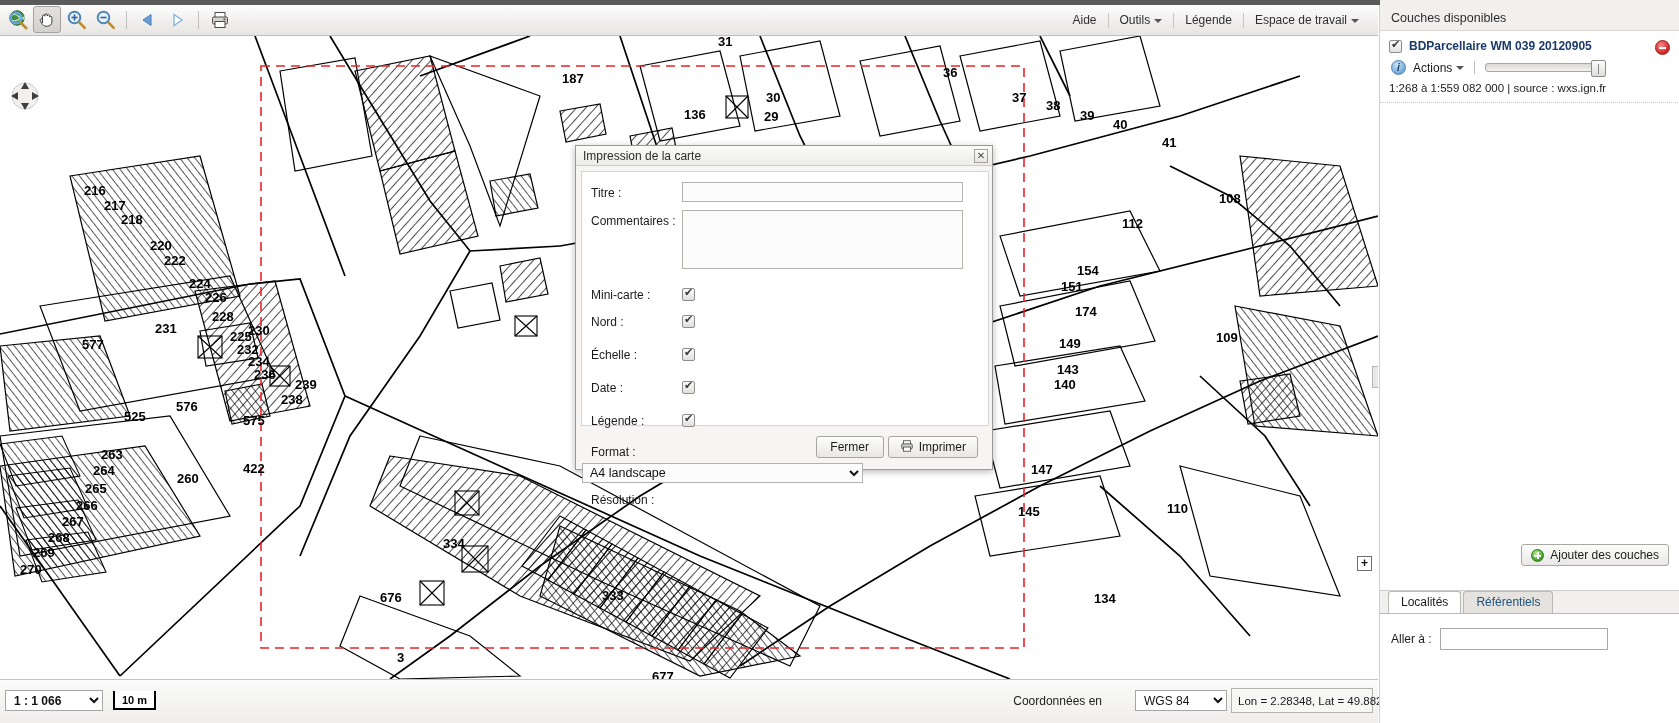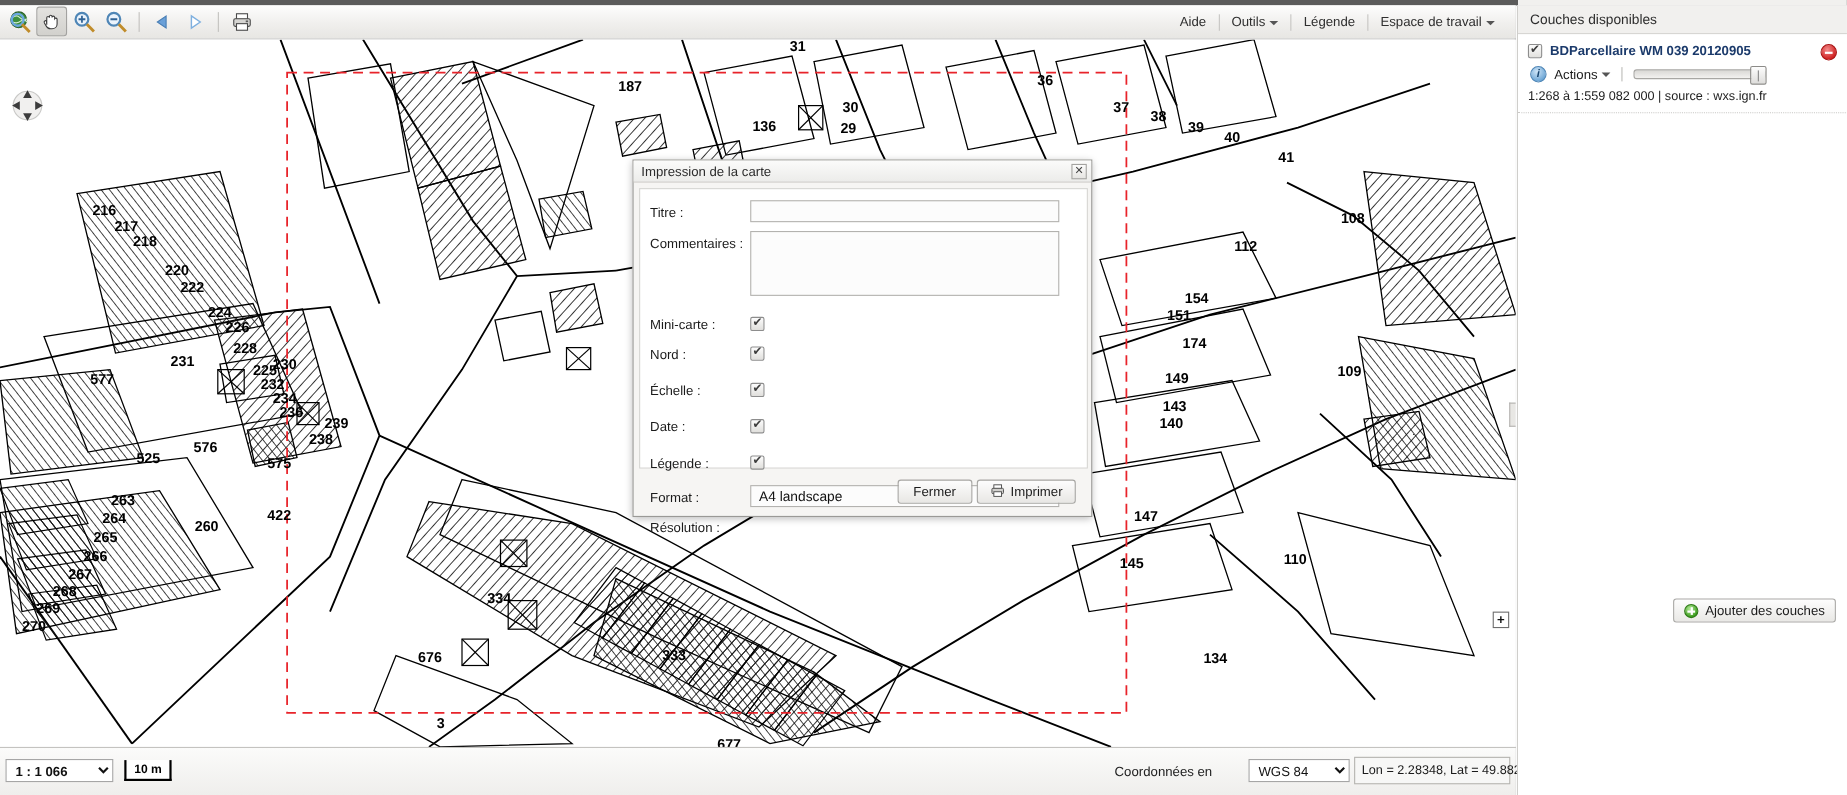--- a/index.html
+++ b/index.html
@@ -621,21 +621,21 @@
         <div class="frow" style="margin-top:11px;">
           <div class="flabel">Date :</div>
           <div class="dcheck"></div>
         </div>
 
         <div class="frow" style="margin-top:11px;">
           <div class="flabel">Légende :</div>
           <div class="dcheck"></div>
         </div>
 
-        <div class="frow" style="margin-top:9px;">
+        <div class="frow" style="margin-top:9px;flex-direction:column;">
           <div class="flabel">Format :</div>
           <select class="fselect" id="format-select"><option value="A4 landscape">A4 landscape</option><option value="A4 portrait">A4 portrait</option><option value="A3 landscape">A3 landscape</option><option value="A3 portrait">A3 portrait</option></select>
         </div>
 
         <div class="frow" style="margin-top:6px;">
           <div class="flabel">Résolution :</div>
         </div>
 
       </div>
 
@@ -679,16 +679,26 @@
         </div>
       </div>
       <div class="layermeta">1:268 à 1:559 082 000  |  source : wxs.ign.fr</div>
     </div>
 
     <div class="addlayersbtn">
       <span class="greenplus"></span>
       <span>Ajouter des couches</span>
     </div>
 
+    <div class="rp-tabsbar">
+      <div class="tabstrip">
+        <div class="rtab active"><span>Localités</span></div>
+        <div class="rtab"><span>Référentiels</span></div>
+      </div>
+      <div class="gotorow">
+        <div class="gotolabel">Aller à :</div>
+        <input class="gotoinput" type="text" id="goto-input" placeholder="" style="">
+      </div>
+    </div>
 
   </div>
 
 </div>
 
 </body></html>

